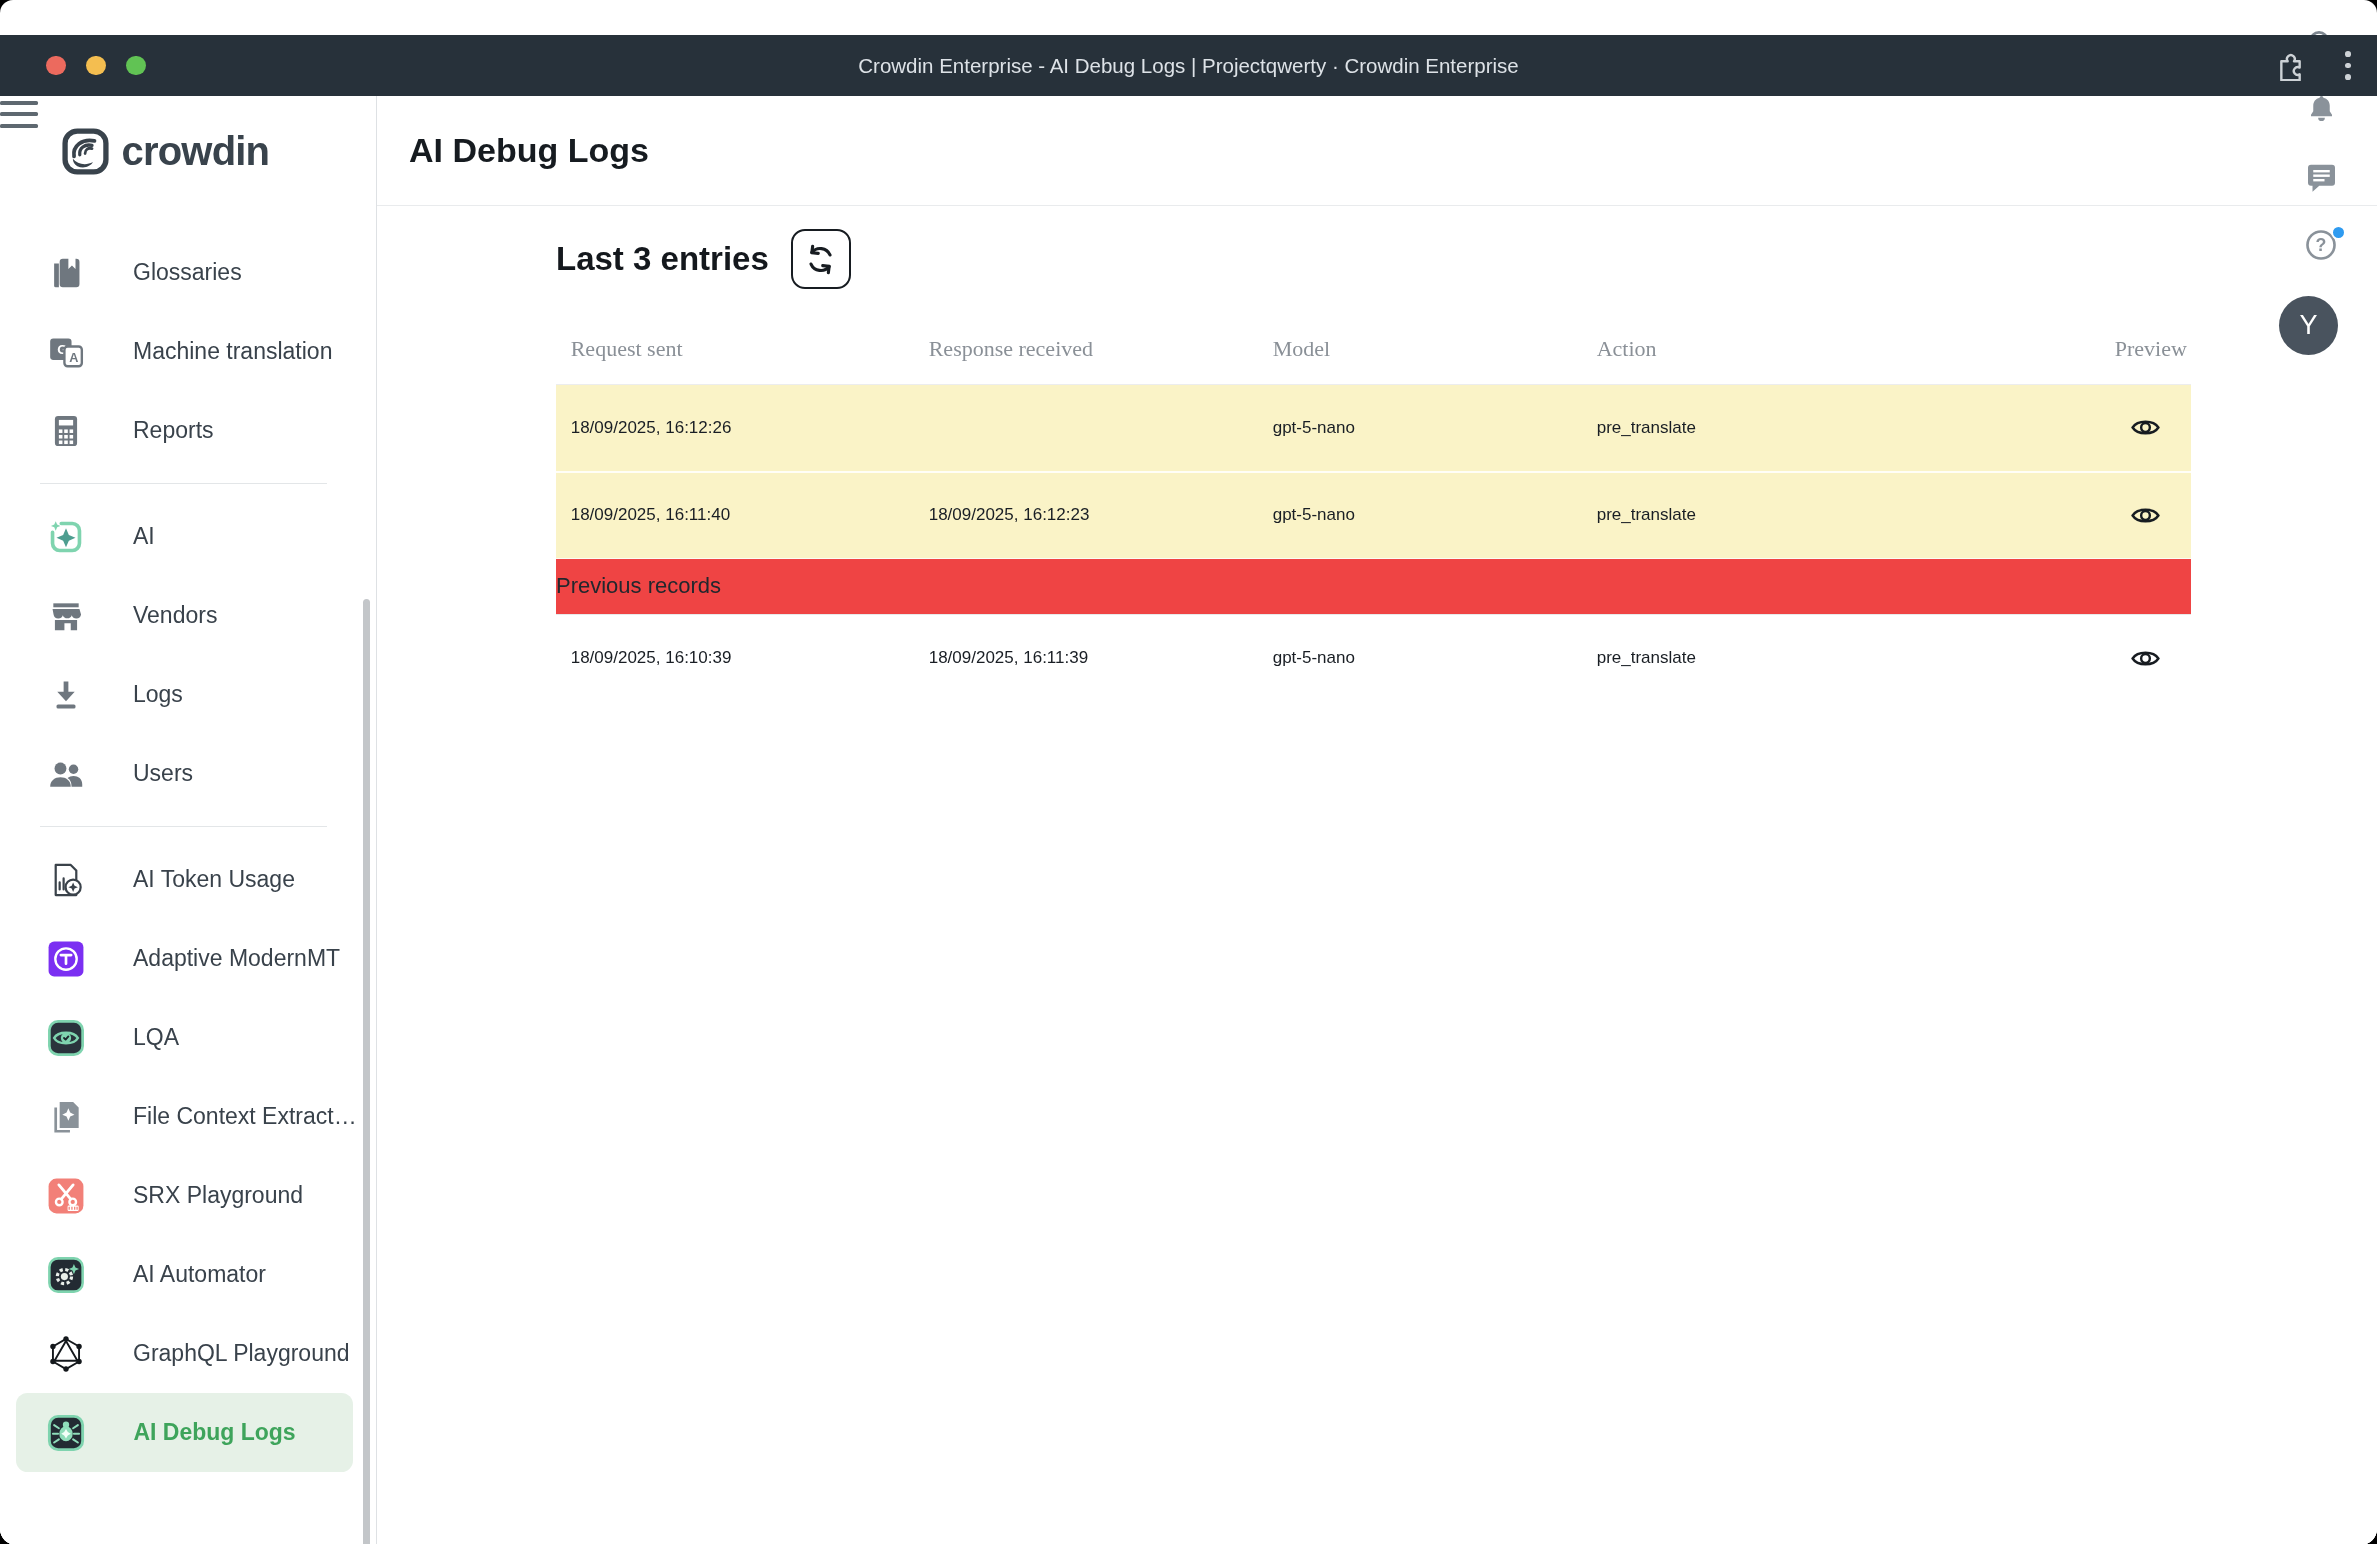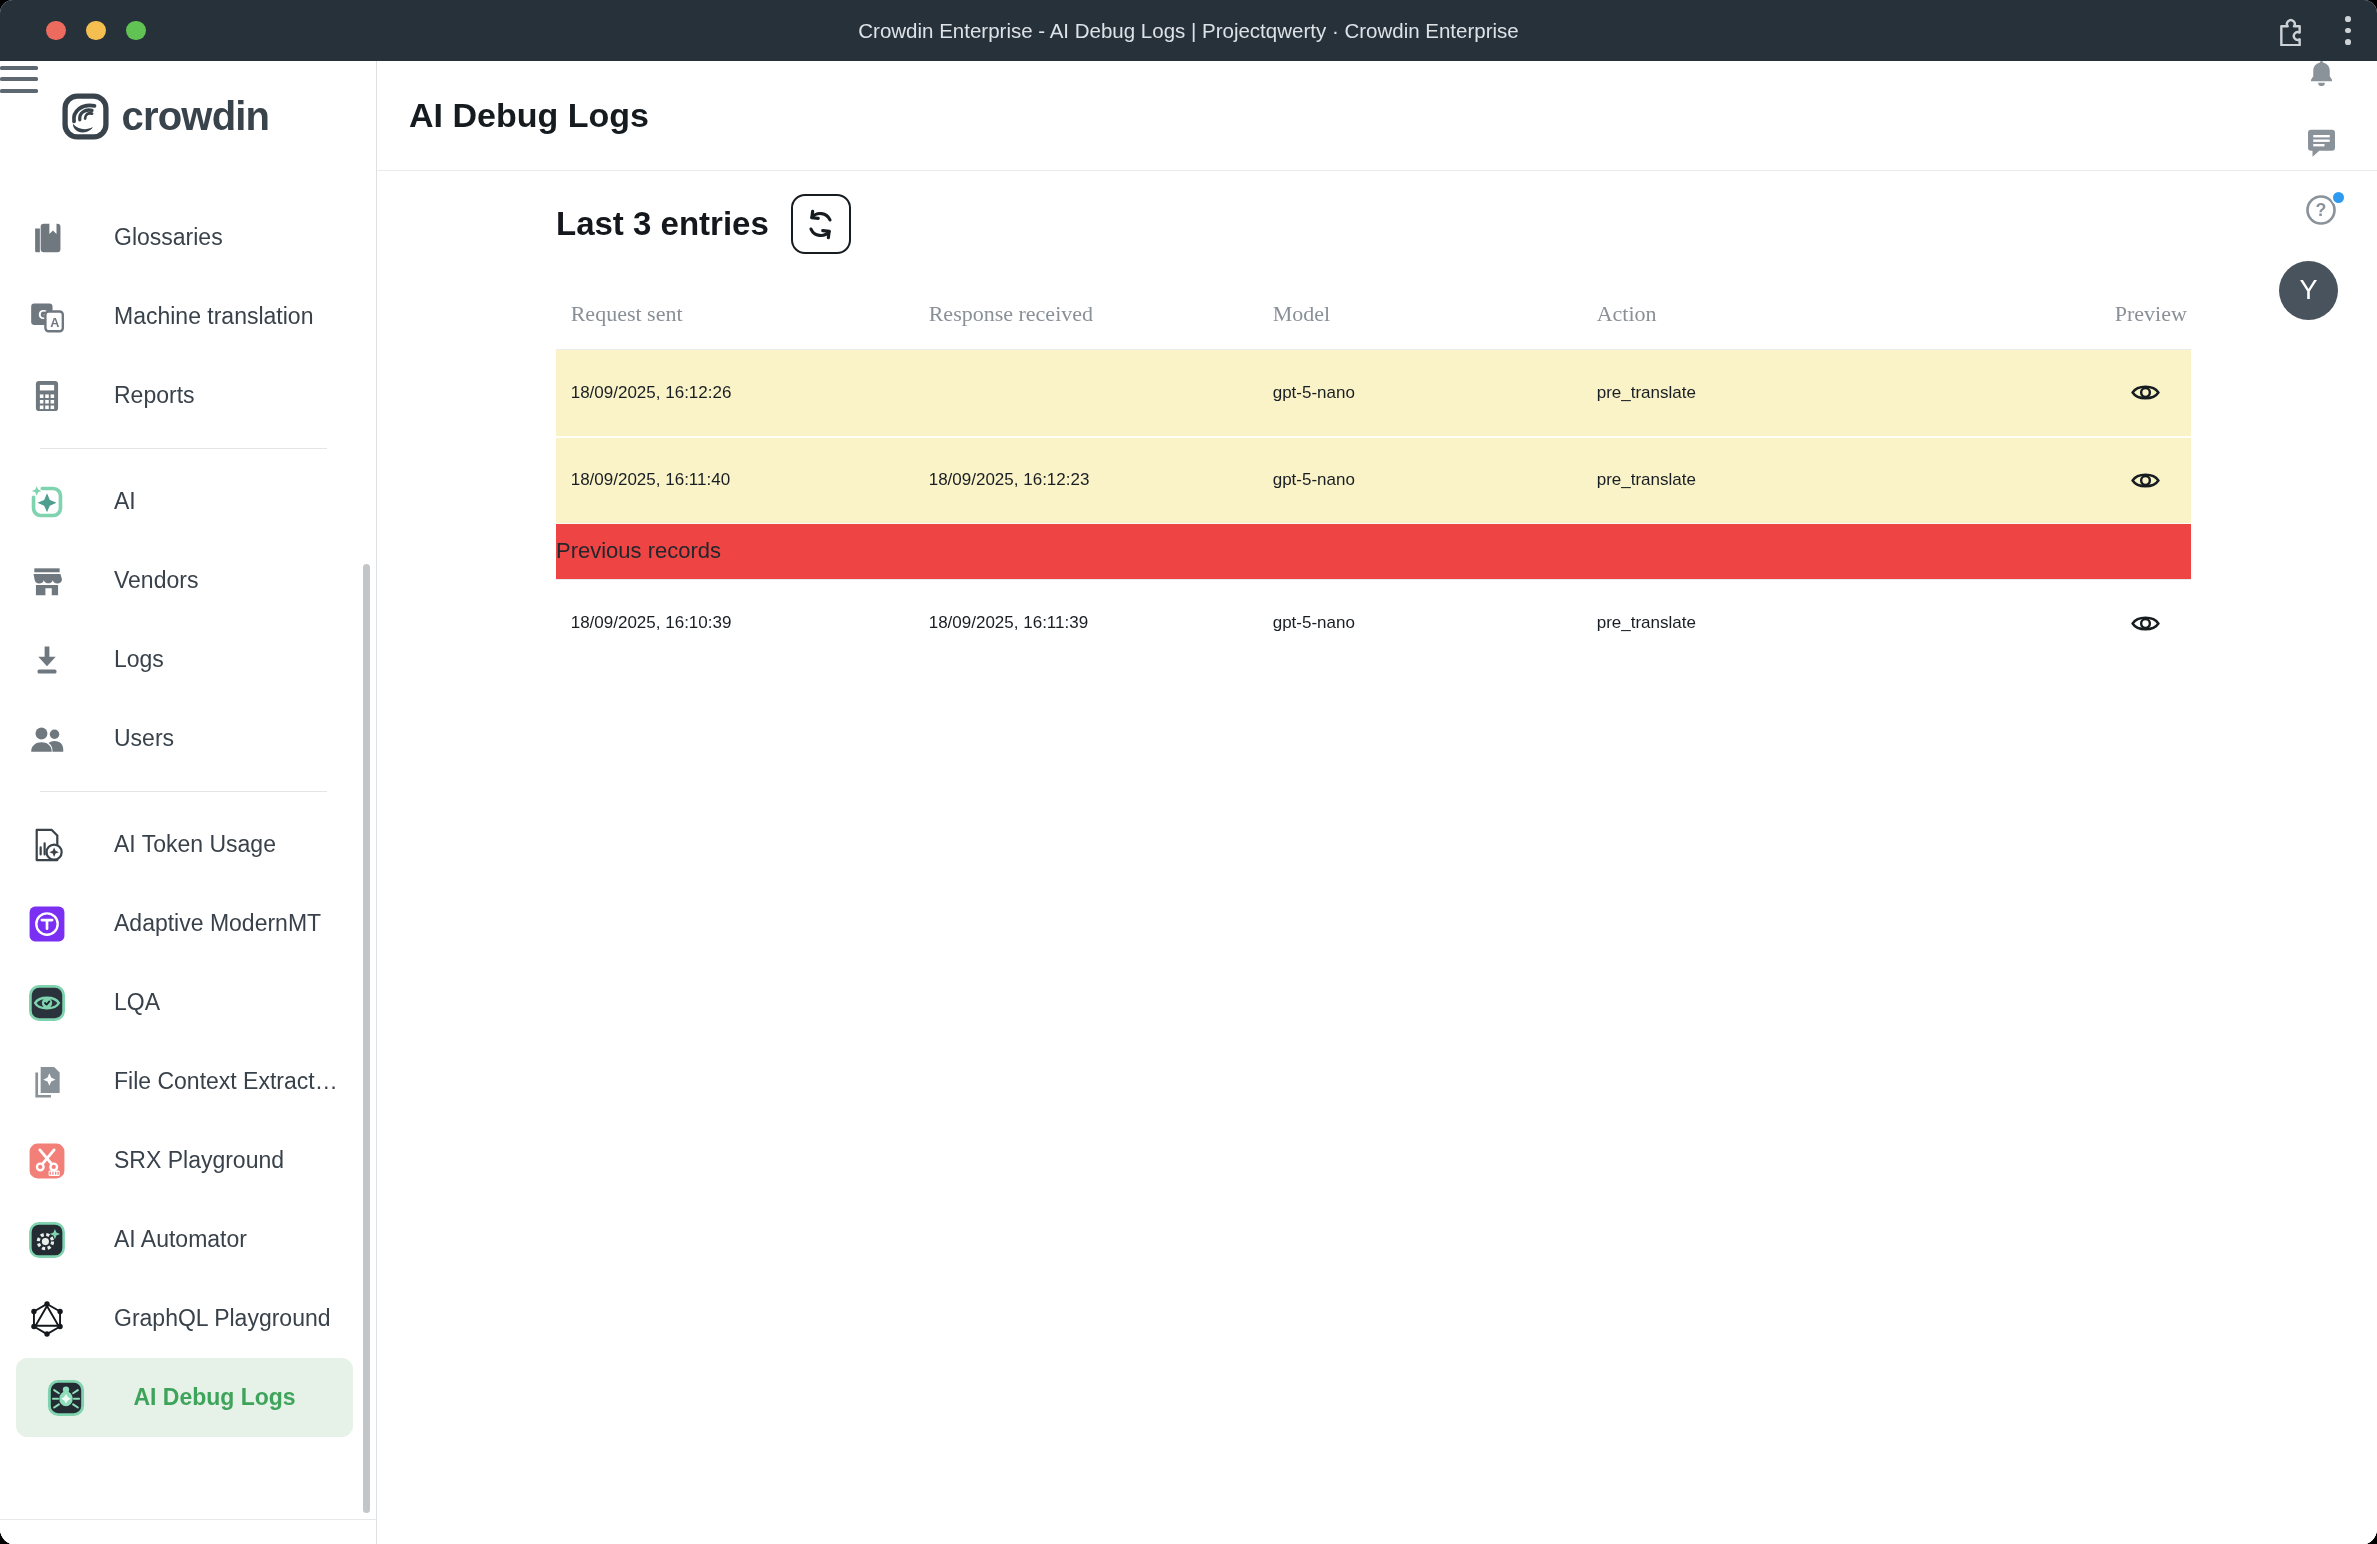--- a/index.html
+++ b/index.html
@@ -3,42 +3,42 @@
 <meta charset="utf-8">
 <style>
   * { margin:0; padding:0; box-sizing:border-box; }
   html,body { background:#000; }
   body { font-family:"Liberation Sans","DejaVu Sans",sans-serif; }
 
   .screen { position:relative; width:2377px; height:1545px; background:#000; overflow:hidden; }
   .window { position:absolute; inset:0; border-radius:13px 13px 16.4px 16.4px; overflow:hidden; background:#fff; }
 
   
-  .titlebar { position:relative; height:61px; background:var(--titlebar,#27313A); display:flex; align-items:center; }
+  .titlebar { position:relative; height:61px; background:var(--titlebar,#27313A); display:flex; align-items:center;margin-top:35px; }
   .traffic { display:flex; gap:20.5px; margin-left:46px; z-index:2; }
   .traffic span { width:19.6px; height:19.6px; border-radius:50%; display:block; }
   .tl-red{ background:#EC6A5E; } .tl-yellow{ background:#F4BE50; } .tl-green{ background:#61C354; }
   .tb-title { position:absolute; left:0; right:0; text-align:center; color:#DDE2E7; font-size:20.5px; }
   .tb-right { margin-left:auto; display:flex; align-items:center; gap:36px; margin-right:23px; z-index:2; }
   .kebab { display:flex; flex-direction:column; gap:5.7px; padding:3.3px; }
   .kebab i { width:5.7px; height:5.7px; border-radius:50%; background:#CDD2D6; }
 
   
   .app { display:flex; height:1483px; background:#fff; }
 
   
   .sidebar { position:relative; width:377px; flex:0 0 377px; background:#fff; border-right:1.6px solid #DEE1E4; }
   .logo-row { height:110px; display:flex; }
   .hamburger { display:flex; flex-direction:column; gap:7.4px; width:38px; padding:4.9px 0; cursor:pointer; }
   .hamburger i { height:4.1px; background:#5E6870; border-radius:1.6px; }
   .logo { display:flex; align-items:center; gap:11.5px; margin-left:23px; }
   .wordmark { font-size:40px; font-weight:700; color:#39434C; letter-spacing:-0.8px; }
 
   .nav { padding-top:27px; }
-  .nav-item { height:79px; display:flex; align-items:center; padding-left:26px; gap:47px; cursor:pointer; }
+  .nav-item { height:79px; display:flex; align-items:center; padding-left:45px; gap:47px; cursor:pointer; }
   .nicon { width:41px; height:41px; display:flex; align-items:center; justify-content:center; flex:0 0 41px; }
   .nlabel { font-size:23px; color:#39424B; font-weight:500; white-space:nowrap; }
   .nav-divider { border-top:1.6px solid #E3E6E8; margin:13px 49px 13px 40px; }
   .nav-item.selected { margin:0 23px 0 16.4px; padding-left:29px; border-radius:11.5px;
         background:var(--selected-bg,#E6F1E7); }
   .nav-item.selected .nlabel { color:var(--accent-green,#3EA45B); font-weight:600; }
 
   .side-scrollbar { position:absolute; top:503px; right:5.7px; width:7.4px; height:949px; border-radius:4.1px; background:#C3C6C9; }
   .side-bottom-divider { position:absolute; left:0; right:0; bottom:24.5px; border-top:1.6px solid #E6E8EA; }
 

